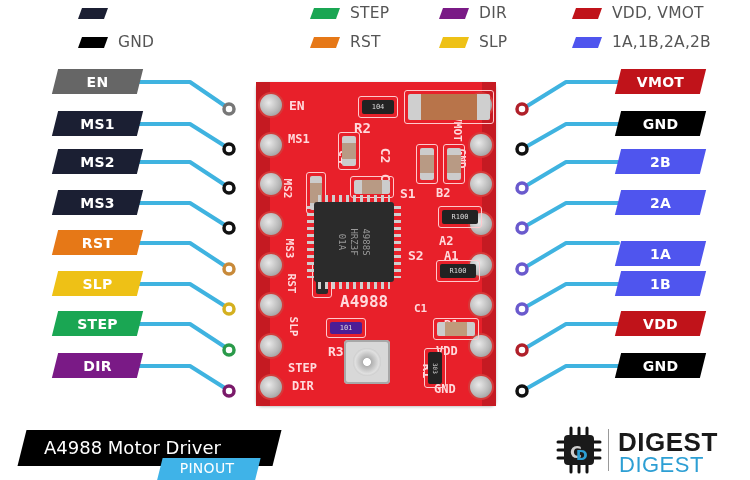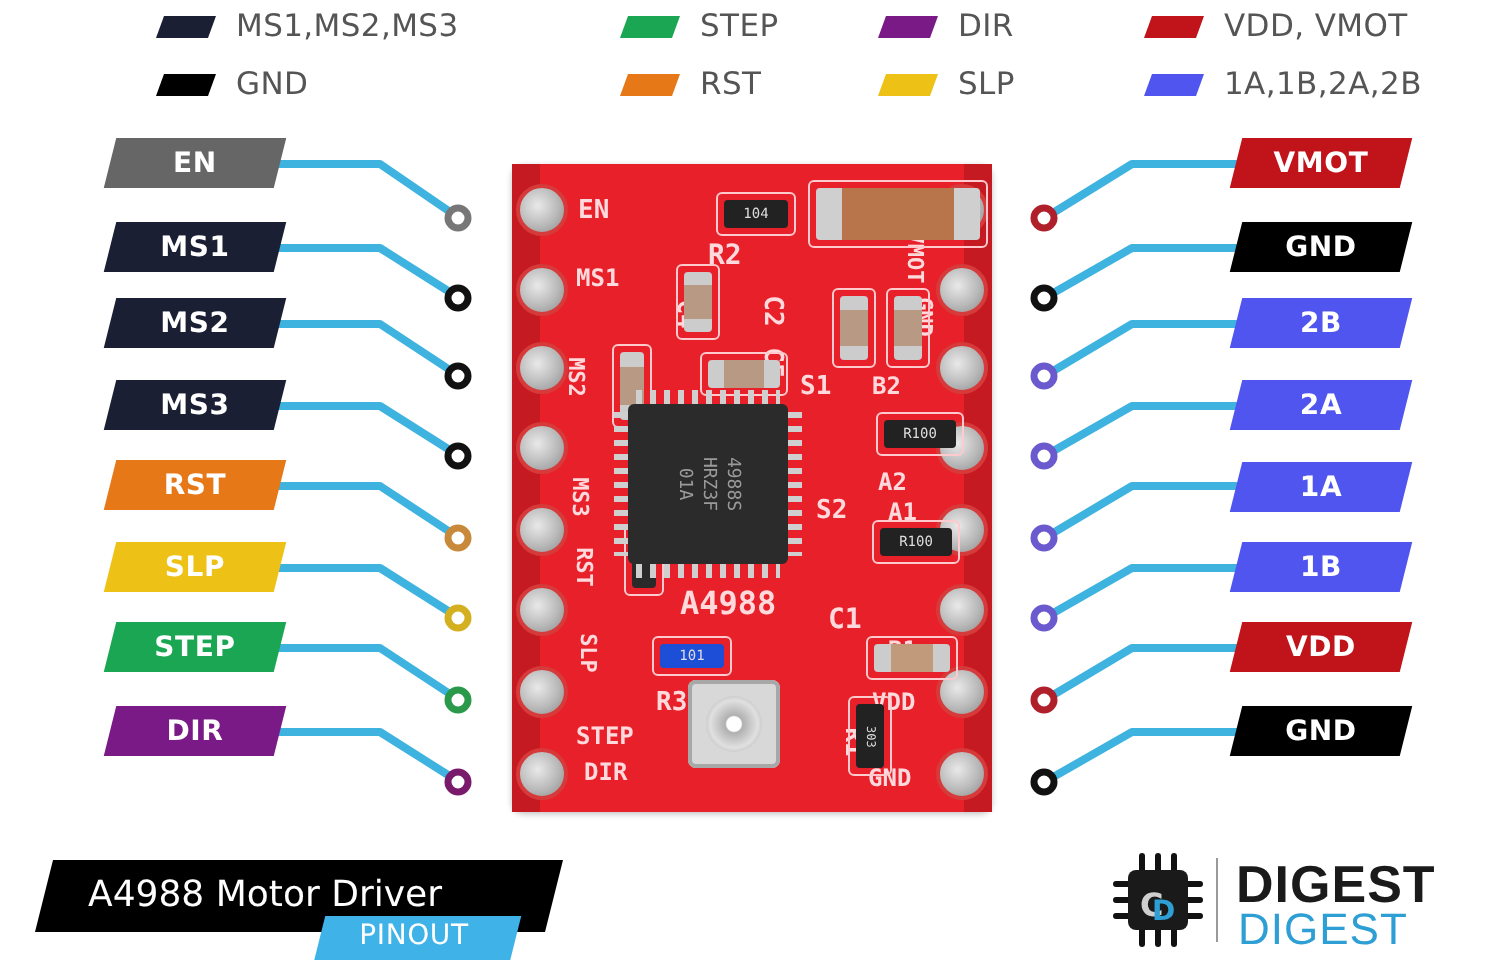--- a/index.html
+++ b/index.html
@@ -48,21 +48,20 @@
   .logo .sep { position: absolute; left: 52px; top: 4px; width: 1px; height: 42px; background: #999; }
   .logo .circuit { position: absolute; left: 62px; top: 2px; font-size: 26px; font-weight: bold; color: #1a1a1a; letter-spacing: 0.5px; font-family: "Liberation Sans", sans-serif; }
   .logo .digest { position: absolute; left: 63px; top: 27px; font-size: 22px; color: #2d9fd4; letter-spacing: 0.5px; font-family: "Liberation Sans", sans-serif; }
 </style>
 </head>
 <body>
 
 <div>
   <div class="legend-item" style="left:80px; top:3px;">
     <span class="legend-swatch" style="background:#1b1f33;"></span>
-    <span class="legend-label">MS1,MS2,MS3</span>
   </div>
   <div class="legend-item" style="left:312px; top:3px;">
     <span class="legend-swatch" style="background:#1aa653;"></span>
     <span class="legend-label">STEP</span>
   </div>
   <div class="legend-item" style="left:441px; top:3px;">
     <span class="legend-swatch" style="background:#7a1a86;"></span>
     <span class="legend-label">DIR</span>
   </div>
   <div class="legend-item" style="left:574px; top:3px;">
@@ -173,21 +172,21 @@
       <span class="txt">GND</span>
     </div>
   <div class="pin-label" style="left:618px; top:149px;">
       <span class="bg" style="background:#4f55ee;"></span>
       <span class="txt">2B</span>
     </div>
   <div class="pin-label" style="left:618px; top:190px;">
       <span class="bg" style="background:#4f55ee;"></span>
       <span class="txt">2A</span>
     </div>
-  <div class="pin-label" style="left:618px; top:231px;">
+  <div class="pin-label" style="left:618px; top:241px;">
       <span class="bg" style="background:#4f55ee;"></span>
       <span class="txt">1A</span>
     </div>
   <div class="pin-label" style="left:618px; top:271px;">
       <span class="bg" style="background:#4f55ee;"></span>
       <span class="txt">1B</span>
     </div>
   <div class="pin-label" style="left:618px; top:311px;">
       <span class="bg" style="background:#c0131a;"></span>
       <span class="txt">VDD</span>
@@ -238,21 +237,21 @@
   <span class="silk" style="left:180px; top:262px; font-size:12px;">VDD</span>
   <span class="silk" style="left:178px; top:300px; font-size:12px;">GND</span>
 
   <span class="silk" style="left:98px; top:38px; font-size:14px;">R2</span>
   <span class="silk" style="left:122px; top:66px; font-size:13px; transform:rotate(90deg);">C2</span>
   <span class="silk" style="left:122px; top:92px; font-size:13px; transform:rotate(90deg);">C5</span>
   <span class="silk" style="left:80px; top:68px; font-size:12px; transform:rotate(90deg);">C4</span>
   <span class="silk" style="left:144px; top:104px; font-size:13px;">S1</span>
   <span class="silk" style="left:152px; top:166px; font-size:13px;">S2</span>
   <span class="silk" style="left:84px; top:210px; font-size:16px;">A4988</span>
-  <span class="silk" style="left:158px; top:220px; font-size:14px;">C1</span>
+  <span class="silk" style="left:158px; top:220px; font-size:11px;">C1</span>
   <span class="silk" style="left:72px; top:262px; font-size:13px;">R3</span>
   <span class="silk" style="left:164px; top:282px; font-size:12px; transform:rotate(90deg);">R1</span>
 
   <div class="smd" style="left:80px; top:14px; width:40px; height:22px;">
     <div class="body" style="background:#222; color:#ddd; font-size:7px; font-family:'DejaVu Sans Mono',monospace; display:flex; align-items:center; justify-content:center;">104</div>
   </div>
   <div class="smd" style="left:126px; top:8px; width:90px; height:34px;">
     <div class="body" style="background:linear-gradient(90deg,#cfcfcf 0 16%,#b8744a 16% 84%,#cfcfcf 84%);"></div>
   </div>
   <div class="smd" style="left:60px; top:50px; width:22px; height:38px;">
@@ -273,21 +272,21 @@
   <div class="smd" style="left:160px; top:124px; width:44px; height:22px;">
     <div class="body" style="background:#222; color:#ddd; font-size:7px; font-family:'DejaVu Sans Mono',monospace; display:flex; align-items:center; justify-content:center;">R100</div>
   </div>
   <div class="smd" style="left:158px; top:178px; width:44px; height:22px;">
     <div class="body" style="background:#222; color:#ddd; font-size:7px; font-family:'DejaVu Sans Mono',monospace; display:flex; align-items:center; justify-content:center;">R100</div>
   </div>
   <div class="smd" style="left:34px; top:180px; width:20px; height:36px;">
     <div class="body" style="background:#2a2a2a;"></div>
   </div>
   <div class="smd" style="left:48px; top:236px; width:40px; height:20px;">
-    <div class="body" style="background:#1d4ed8; color:#ddd; font-size:7px; font-family:'DejaVu Sans Mono',monospace; display:flex; align-items:center; justify-content:center;">101</div>
+    <div class="body" style="background:#4c1d95; color:#ddd; font-size:7px; font-family:'DejaVu Sans Mono',monospace; display:flex; align-items:center; justify-content:center;">101</div>
   </div>
   <div class="smd" style="left:155px; top:236px; width:46px; height:22px;">
     <div class="body" style="background:linear-gradient(90deg,#ccc 0 22%,#c09a7a 22% 78%,#ccc 78%);"></div>
   </div>
   <div class="smd" style="left:146px; top:266px; width:22px; height:40px;">
     <div class="body" style="background:#222; color:#ddd; font-size:6px; font-family:'DejaVu Sans Mono',monospace; display:flex; align-items:center; justify-content:center; writing-mode:vertical-rl;">303</div>
   </div>
 
   <div class="pinrow" style="left:62px; top:113px; width:72px; height:7px;"></div>
   <div class="pinrow" style="left:62px; top:200px; width:72px; height:7px;"></div>

